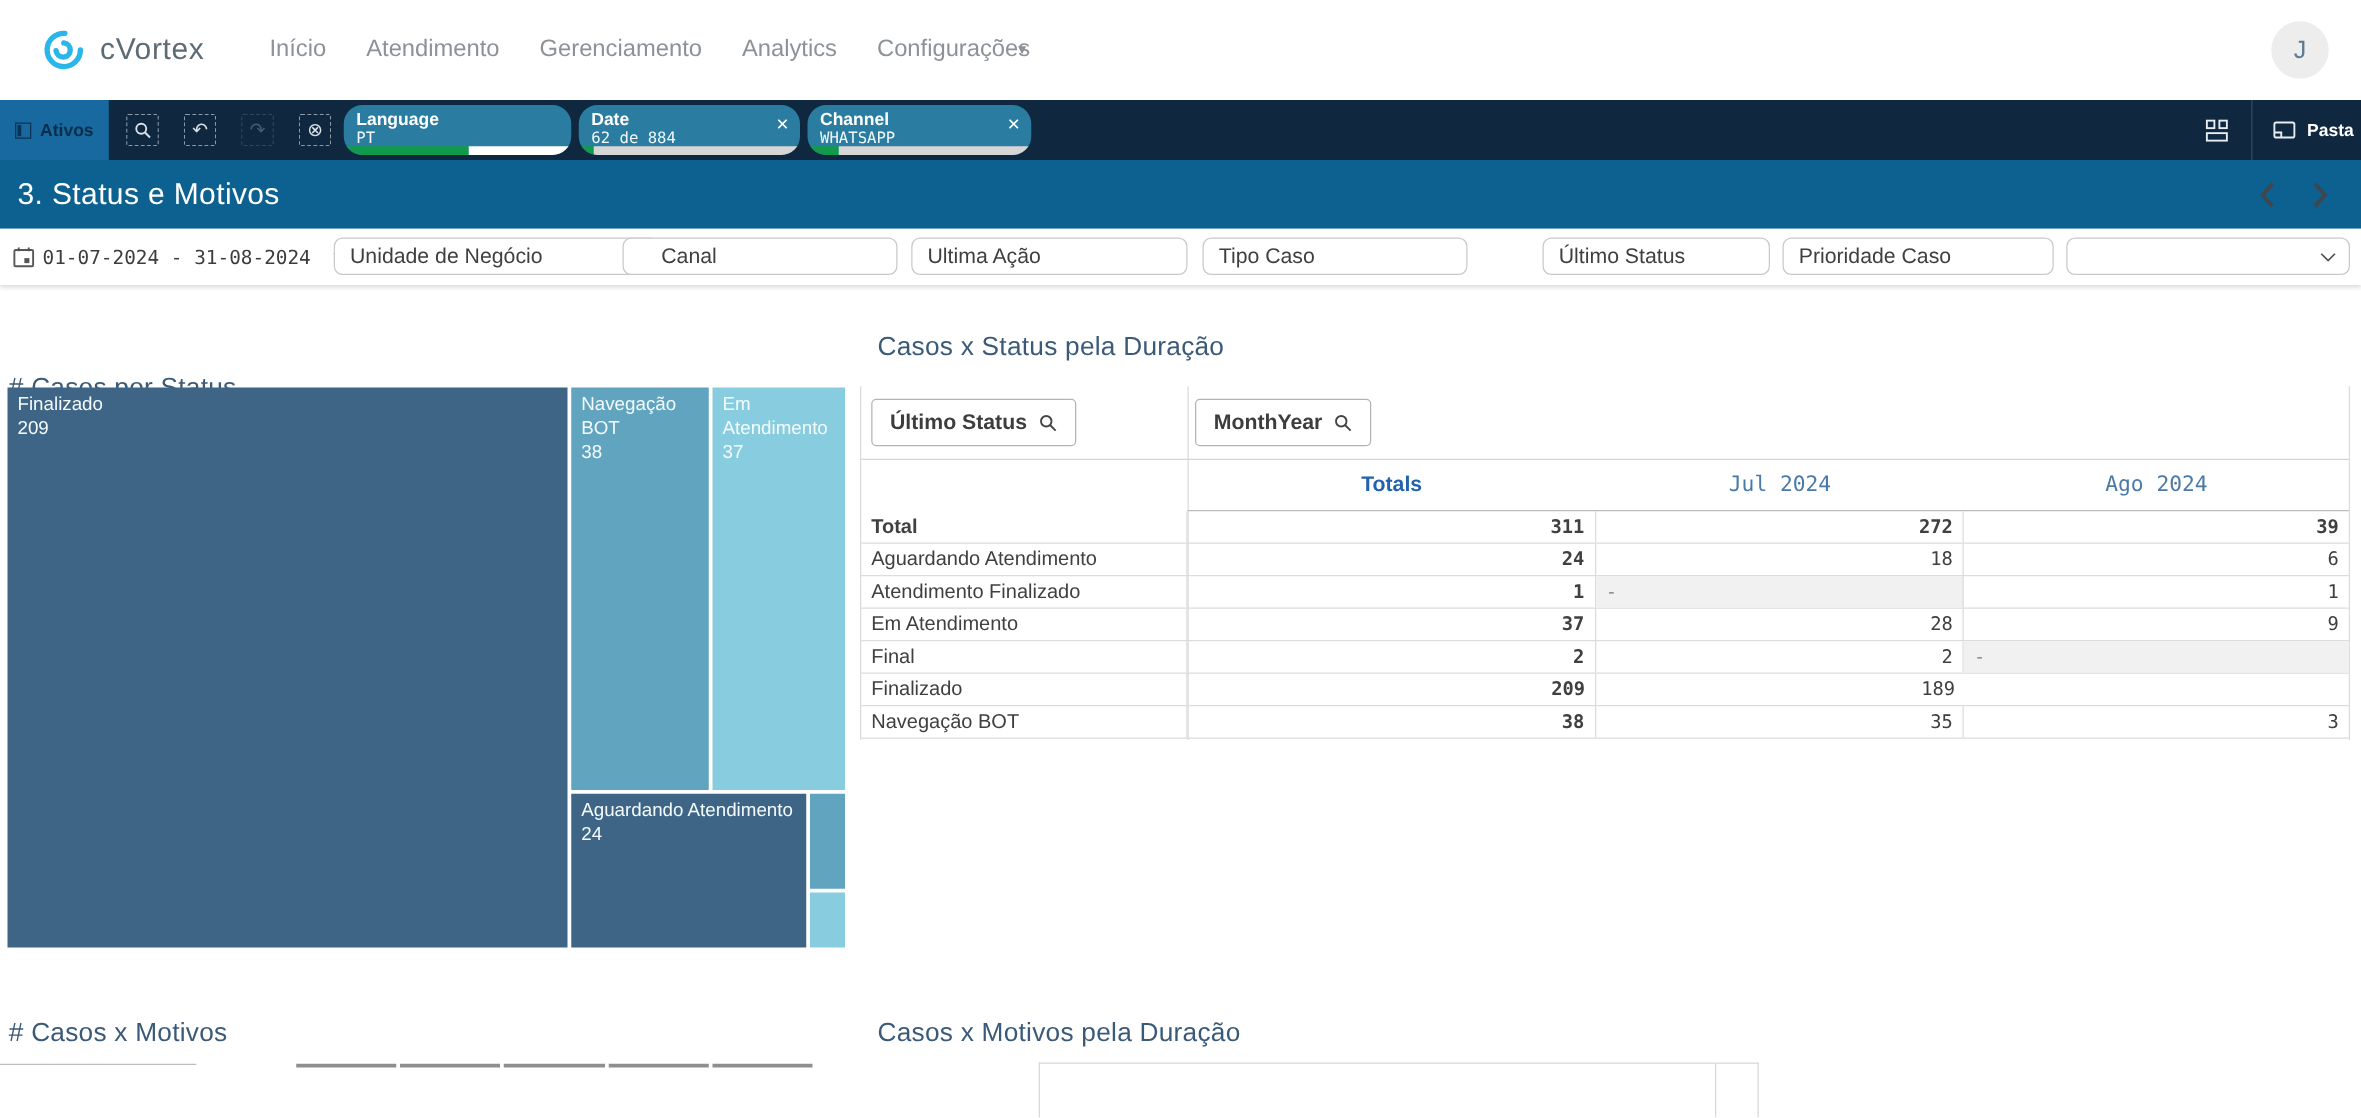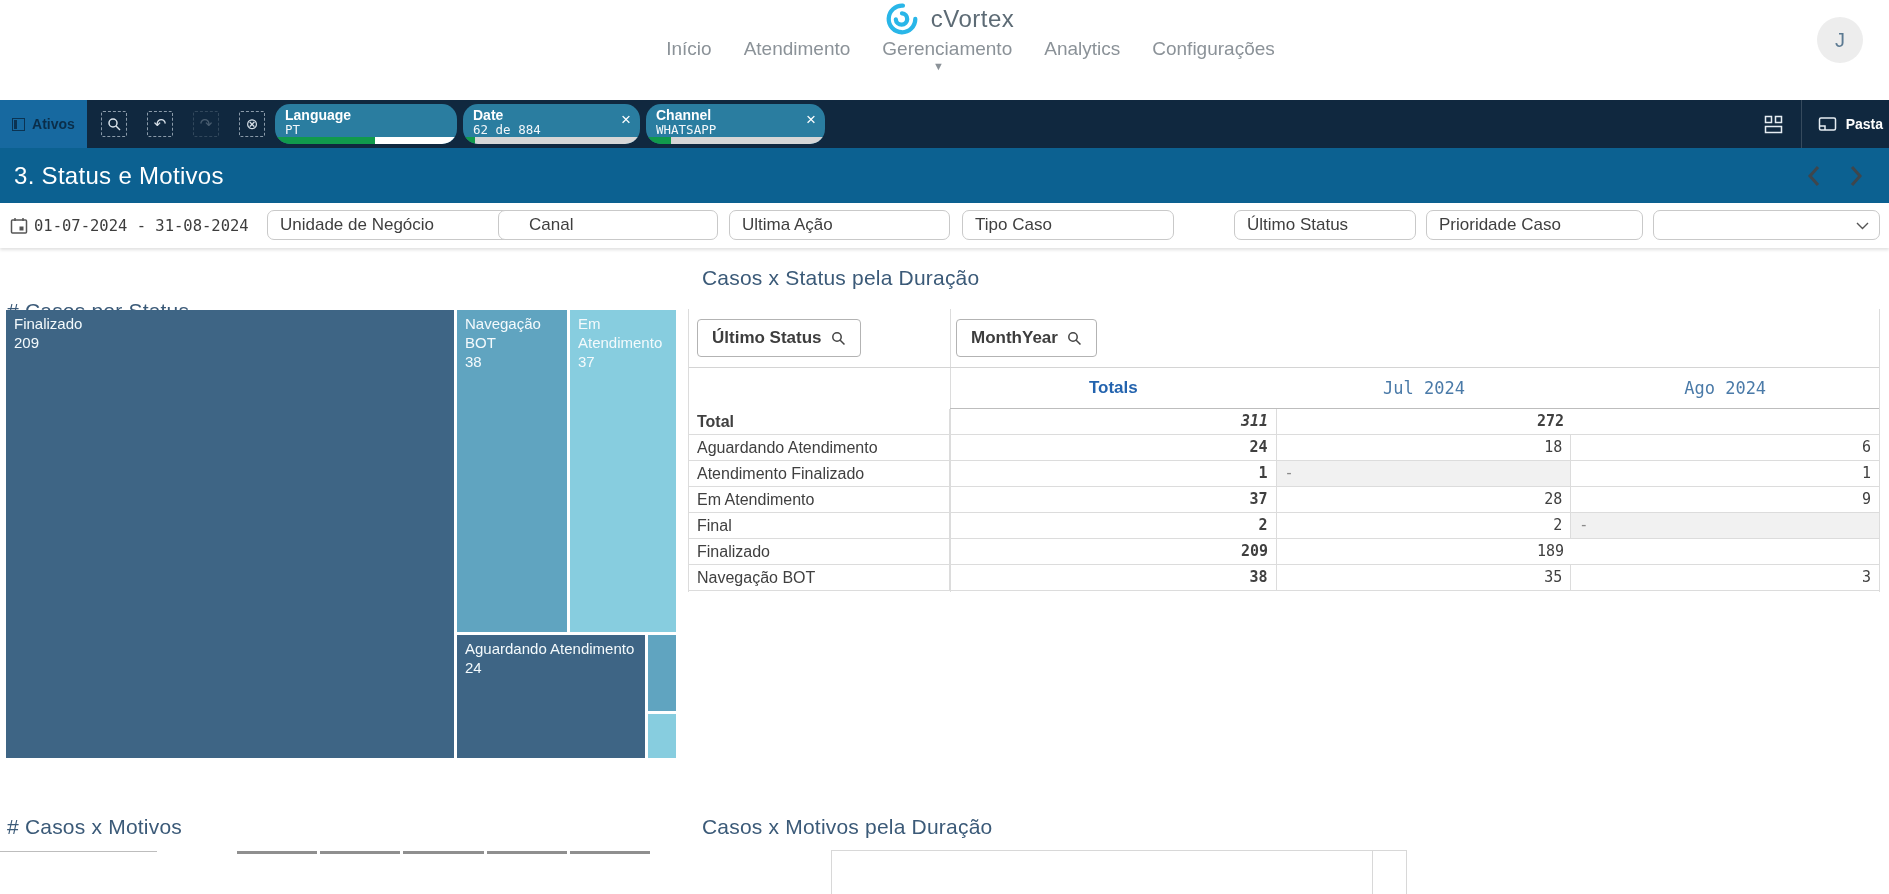--- a/index.html
+++ b/index.html
@@ -1,20 +1,20 @@
 <!DOCTYPE html>
 <html style="--c-toolbar_bg: #10283f; --c-tab_bg: #1769a0; --c-chip_bg: #2a7da0; --c-titlebar_bg: #0c6191; --c-selection_green: #119a4c; --c-title_text: #3b5a78; --c-totals_blue: #2363ae; --c-month_blue: #4a7aa8; --c-logo_cyan: #29b6e8;"><head>
 <meta charset="utf-8">
 <style>
   * { margin:0; padding:0; box-sizing:border-box; }
   html,body { width:1889px; height:894px; overflow:hidden; background:#fff;
     font-family:"Liberation Sans", sans-serif; position:relative; }
 
   
-  .navbar { height:100px; background:#fff; display:flex; align-items:center; padding:0 24px; position:relative;flex-direction:column; }
+  .navbar { height:80px; background:#fff; display:flex; align-items:center; padding:0 24px; position:relative; }
   .logo { display:flex; align-items:center; gap:10px; margin-left:8px; }
   .logo-text { font-size:24px; color:#5d6b75; letter-spacing:.5px; }
   .nav-items { display:flex; align-items:flex-end; margin-left:52px; gap:32px; }
   .nav-item { font-size:19px; color:#8b9298; cursor:pointer; }
   .nav-caret { color:#8b9298; font-size:11px; margin-left:-12px; }
   .avatar { position:absolute; right:26px; top:17px; width:46px; height:46px; border-radius:50%;
     background:#ededed; display:flex; align-items:center; justify-content:center;
     font-size:20px; color:#5c7a92; }
 
   
@@ -284,22 +284,23 @@
     </div>
   </div>
   <div class="pvt-cols" id="pvt-cols">
       <div class="pvt-col totals" style="width: 327px;">Totals</div>
       <div class="pvt-col month" style="width: 295px;">Jul 2024</div>
       <div class="pvt-col month" style="width: 308px;">Ago 2024</div>
     </div>
   <div class="pvt-rows" id="pvt-rows">
       <div class="prow bold-row">
         <div class="pcell plabel">Total</div>
-        <div class="pcell pnum totals-col" style="width: 327px; font-style: italic;">311</div>
+        <div class="pcell pnum totals-col" style="width: 327px;">311</div>
         <div class="pcell pnum" style="width: 295px;">272</div>
+        <div class="pcell pnum" style="width: 308px;">39</div>
       </div>
       <div class="prow">
         <div class="pcell plabel">Aguardando Atendimento</div>
         <div class="pcell pnum totals-col" style="width: 327px;">24</div>
         <div class="pcell pnum" style="width: 295px;">18</div>
         <div class="pcell pnum" style="width: 308px;">6</div>
       </div>
       <div class="prow">
         <div class="pcell plabel">Atendimento Finalizado</div>
         <div class="pcell pnum totals-col" style="width: 327px;">1</div>

